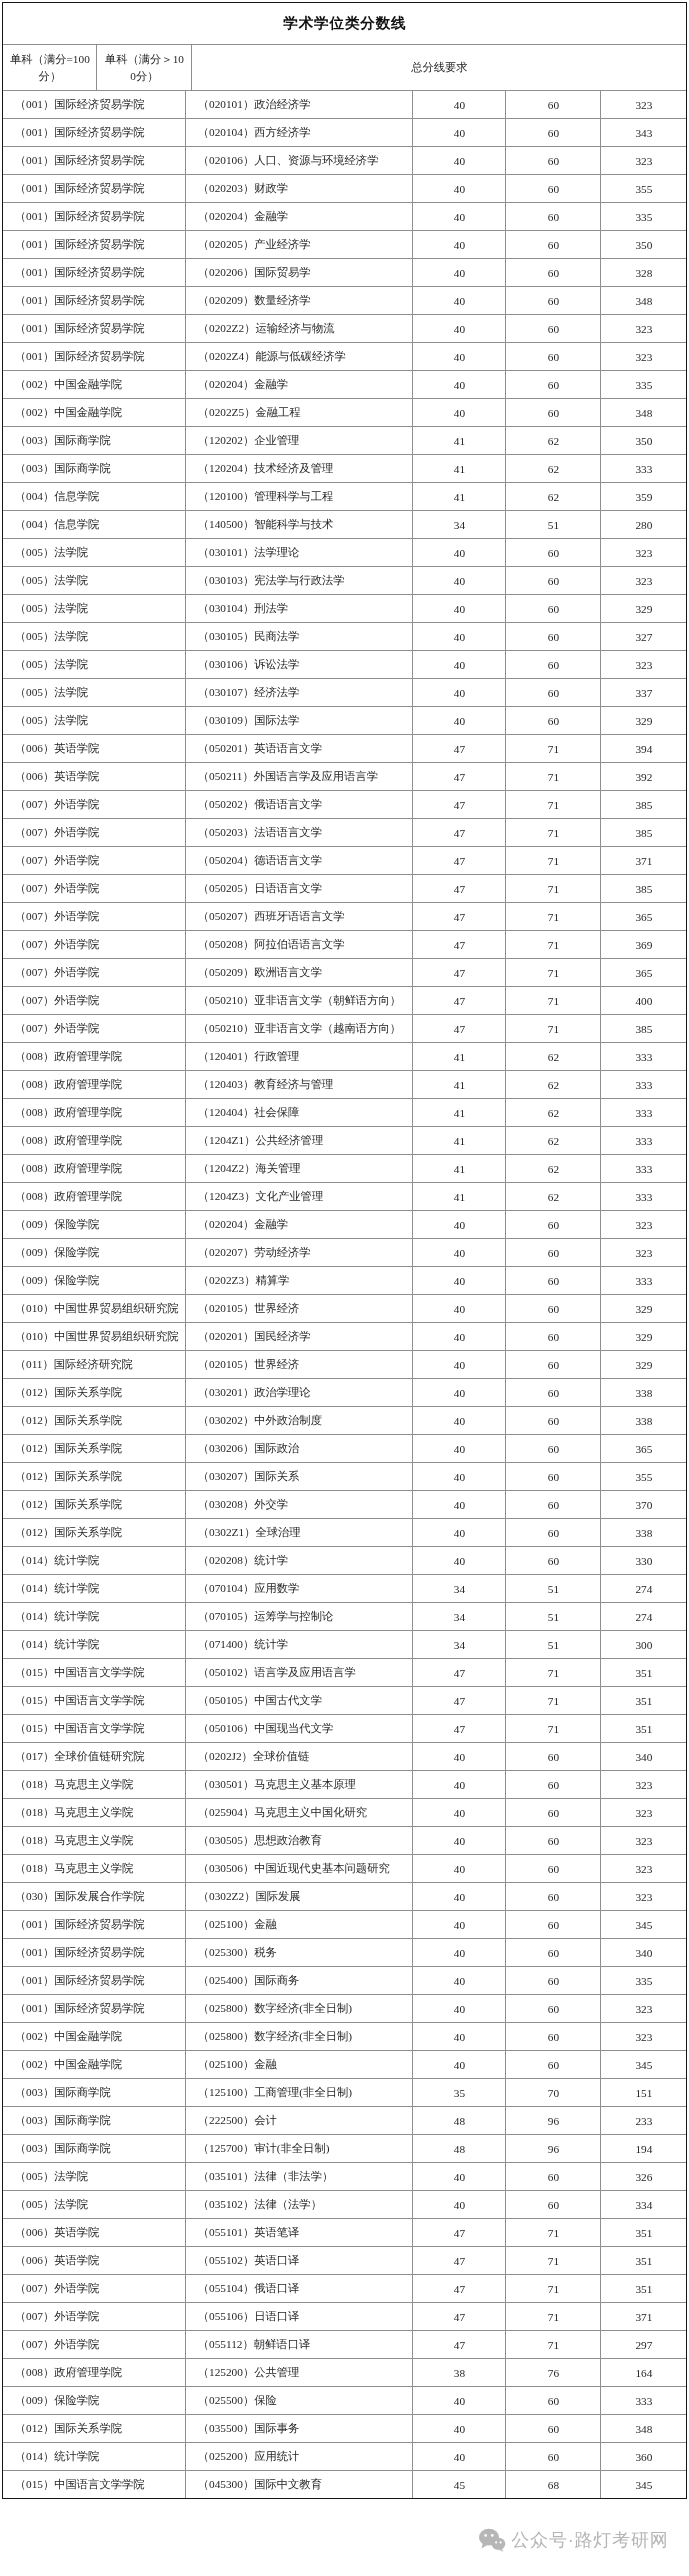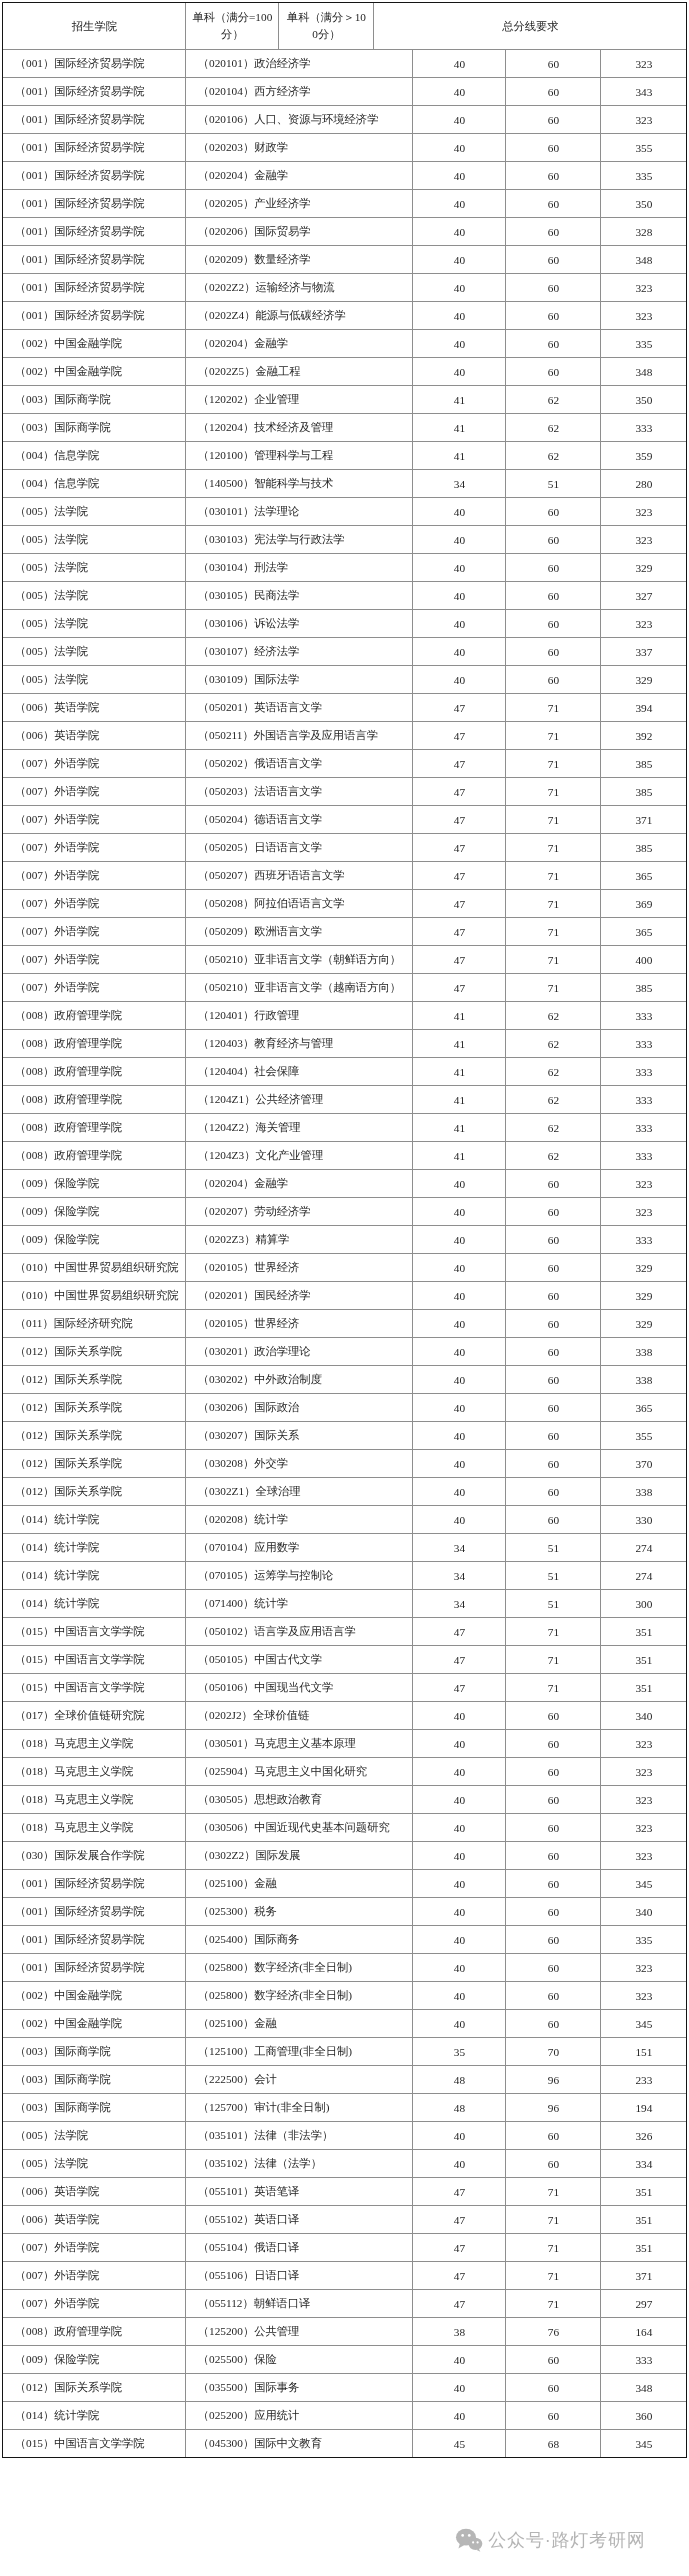--- a/index.html
+++ b/index.html
@@ -29,35 +29,35 @@
   .c2{width:227px;flex:none;padding-left:11.3px;}
   .c3{width:93px;flex:none;justify-content:center;text-align:center;}
   .c4{width:95px;flex:none;justify-content:center;text-align:center;}
   .c5{flex:1;justify-content:center;text-align:center;}
   .header-row .cell{
     justify-content:center;text-align:center;white-space:normal;
     line-height:1.5;padding:0 4.9px;word-break:break-all;
   }
   .header-row .c1,.header-row .c2{padding-left:4.9px;}
   .watermark{
-    position:absolute;left:455px;top:2528px;display:flex;align-items:center;gap:5.7px;
+    position:absolute;left:478px;top:2528px;display:flex;align-items:center;gap:5.7px;
     color:#b1b1b1;font-family:"Liberation Sans","DejaVu Sans",sans-serif;opacity:.95;
   }
   .wm-text{font-size:18px;letter-spacing:0.8px;}
   .wm-icon svg{display:block;}
 </style>
 </head>
 <body>
 
 <div class="page">
 
   <div class="tbl" id="tbl">
+    <div class="section-title sec-0">学术学位类分数线</div>
 
     <div class="row header-row">
-      <div class="cell c1">招生学院</div>
       <div class="cell c3">单科（满分=100分）</div>
       <div class="cell c4">单科（满分＞100分）</div>
       <div class="cell c5">总分线要求</div>
     </div>
 
     <div class="row">
       <div class="cell c1">（001）国际经济贸易学院</div>
       <div class="cell c2">（020101）政治经济学</div>
       <div class="cell c3">40</div>
       <div class="cell c4">60</div>

